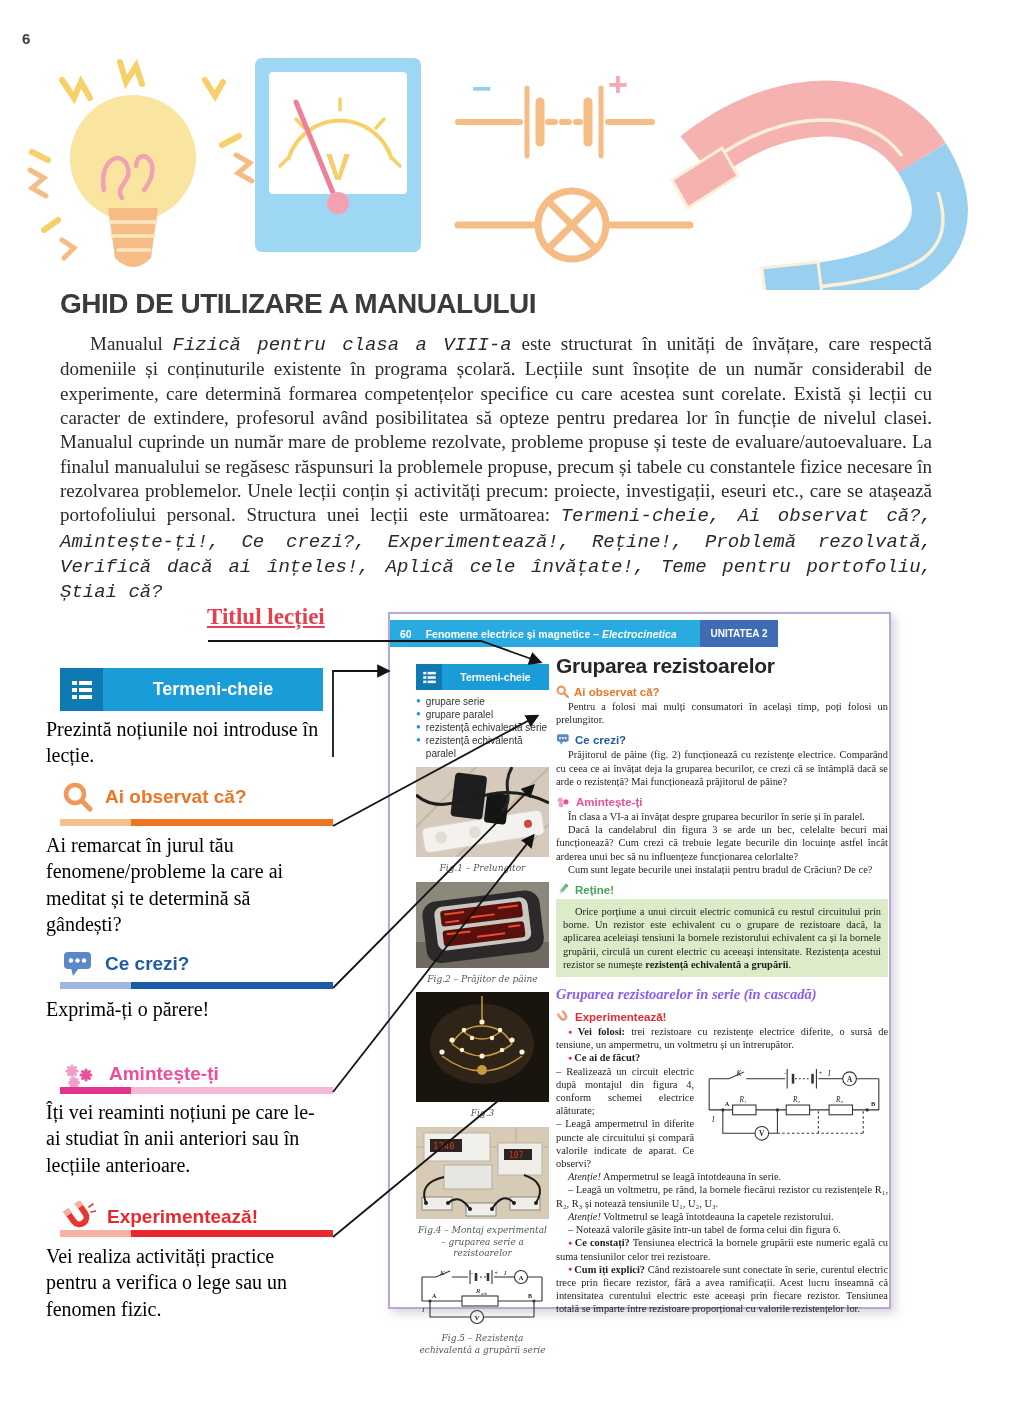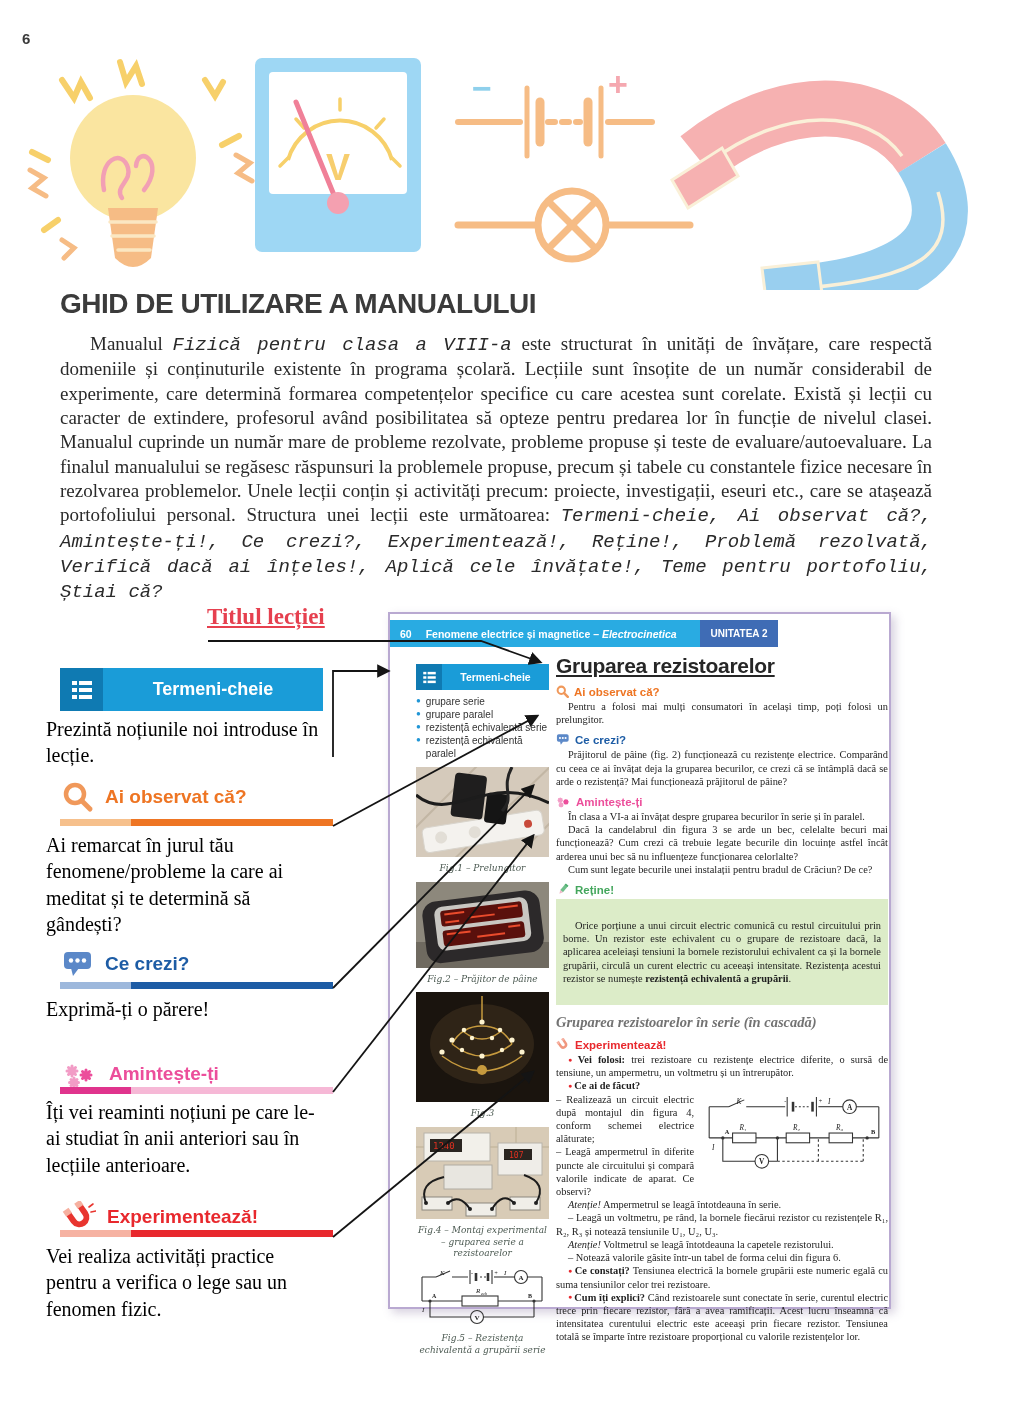--- a/index.html
+++ b/index.html
@@ -41,26 +41,26 @@
   .mp-banner { width:133px; height:26px; background:#1a9cd8; display:flex; align-items:center; }
   .mp-banner .sq { width:26px; height:26px; background:#0f7ab2; display:flex; align-items:center; justify-content:center; flex:none; }
   .mp-banner .lbl { flex:1; text-align:center; font:bold 10.5px "Liberation Sans",sans-serif; color:#fff; }
   #mp-terms { margin-top:5px; list-style:none; }
   #mp-terms li { display:flex; gap:5px; align-items:flex-start; font:10px "Liberation Sans",sans-serif; color:#333; line-height:1.3; }
   #mp-terms .dot { color:#2196d6; font-size:8px; line-height:1.6; }
   .figbox { margin-top:7px; }
   .cap { font:italic 9px "DejaVu Serif",serif; color:#4c5a52; text-align:center; line-height:1.3; margin-top:2px; }
 
   #mp-right { position:absolute; left:166px; top:40px; width:332px; }
-  #mp-lesson-title { font:bold 21px "Liberation Sans",sans-serif; color:#262626; letter-spacing:-.3px;text-decoration:underline; }
+  #mp-lesson-title { font:bold 21px "Liberation Sans",sans-serif; color:#262626; letter-spacing:-.3px; }
   .mh { display:flex; align-items:center; gap:5px; font:bold 11.5px "Liberation Sans",sans-serif; margin:7px 0 2px; }
   .mt { font:10.4px "Liberation Serif",serif; line-height:1.27; color:#1e1e1e; text-align:justify; }
   .ind { text-indent:12px; }
-  .retine-box { background:#dcecc8; padding:20px 7px; margin-top:3px; }
-  .subh { font:bold italic 14.5px "Liberation Serif",serif; color:#737373; margin-top:9px; }
+  .retine-box { background:#dcecc8; padding:6px 7px; margin-top:3px; }
+  .subh { font:bold italic 14.5px "Liberation Serif",serif; color:#8b5cf6; margin-top:9px; }
   .rb { color:#e8282d; font-size:7px; vertical-align:1.5px; margin-right:2px; }
   .exp-steps { overflow:hidden; }
   .exp-steps svg { float:right; margin:2px 0 3px 6px; }
 
   
   #connectors { left:0; top:0; width:1024px; height:1424px; pointer-events:none; z-index:30; }
 </style>
 </head>
 <body>
 

